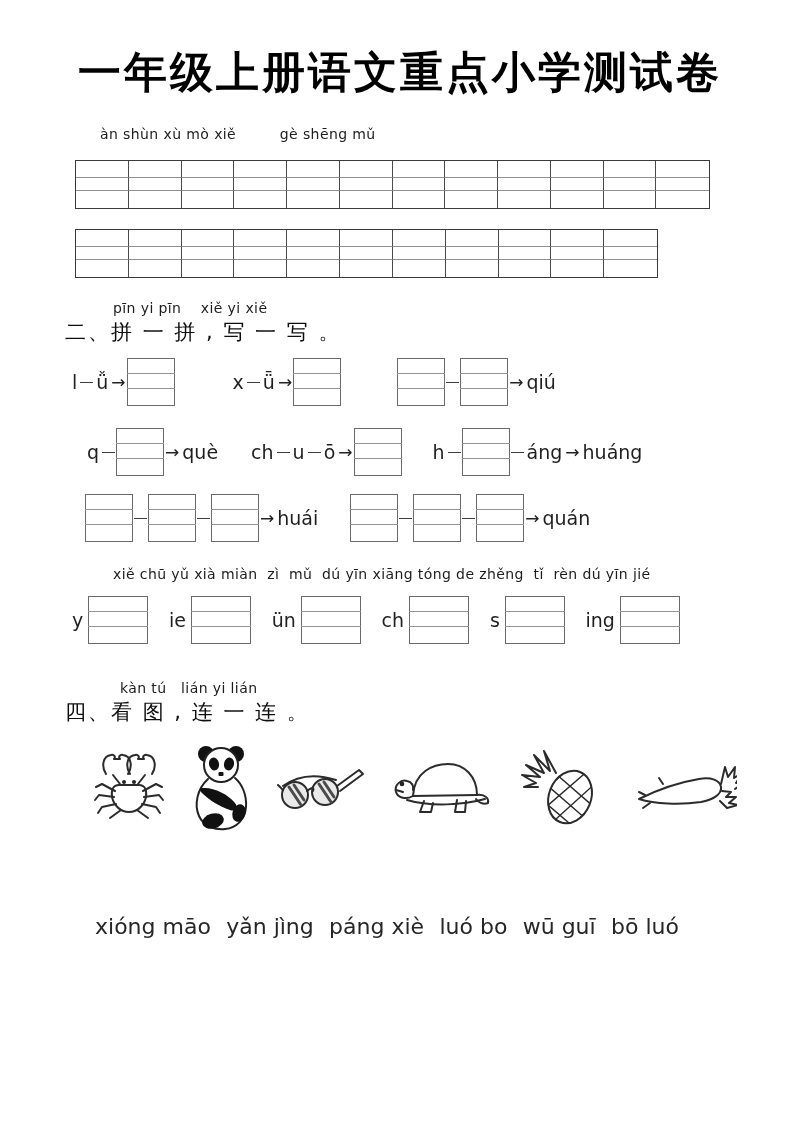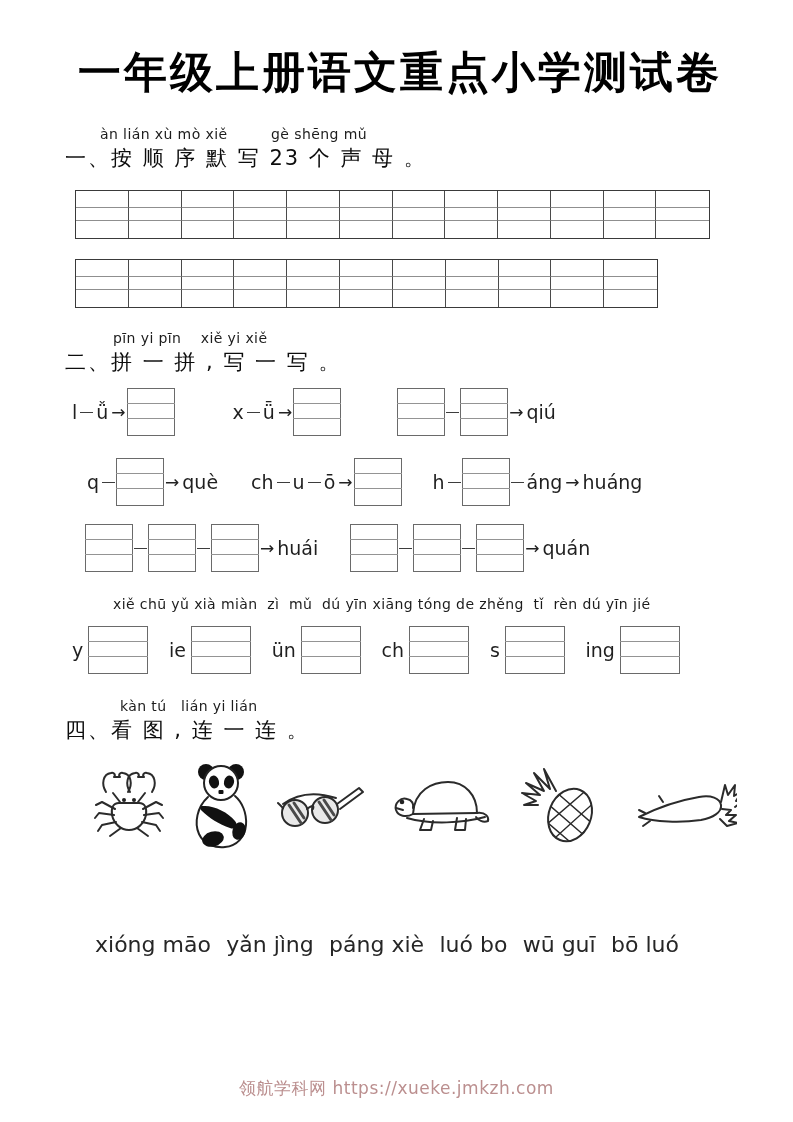--- a/index.html
+++ b/index.html
@@ -8,21 +8,21 @@
     padding:44px 58px 0 65px;background:#fff;position:relative;overflow:hidden;
     font-family:"DejaVu Sans","Liberation Sans",sans-serif;color:#111;
   }
   .title{font-family:"Liberation Sans",sans-serif;font-weight:900;font-size:43px;
     letter-spacing:3px;text-align:center;color:#000;white-space:nowrap;}
   .subtitle{font-family:"Liberation Serif",serif;font-weight:700;font-size:30px;
     letter-spacing:12px;text-align:center;color:#000;margin-top:14px;}
   .pinyin{font-size:14px;color:#1c1c1c;white-space:pre;letter-spacing:.4px;}
   .heading{font-size:21px;color:#0d0d0d;letter-spacing:2px;margin-top:2px;}
   .ind35{margin-left:35px}.ind30{margin-left:48px}.ind55{margin-left:55px}
-  .sec1{margin-top:24px}.sec2{margin-top:22px}.sec3{margin-top:24px}.sec4{margin-top:24px}
+  .sec1{margin-top:24px}.sec2{margin-top:22px}.sec3{margin-top:24px}.sec4{margin-top:36px}
 
   
   .writing-grid{display:grid;grid-template-rows:17px 13px 17px;border:1.5px solid #3a3a3a;background:#fff;}
   .g1{width:633px;margin:18px 0 0 10px;}
   .g2{width:581px;margin:20px 0 0 10px;}
   .wg-cell{border-right:1px solid #4a4a4a;border-bottom:1px solid #8f8f8f;}
   .wg-cell.lastcol{border-right:none}
   .wg-cell.lastrow{border-bottom:none}
 
   
@@ -53,22 +53,21 @@
     color:#bb8f8f;font-size:17px;letter-spacing:.5px;}
 </style>
 </head>
 <body>
 
 <div class="page">
 
   <div class="title">一年级上册语文重点小学测试卷</div>
 
   <div class="sec1">
-    <div class="pinyin ind35">àn lián xù mò xiě         gè shēng mǔ</div>
-    <div class="heading">一、按 顺 序 默 写 23 个 声 母 。</div>
+    <div class="pinyin ind35">àn shùn xù mò xiě         gè shēng mǔ</div>
     <div class="writing-grid g1" style="grid-template-columns: repeat(12, 1fr);">
         <div class="wg-cell"></div>
         <div class="wg-cell"></div>
         <div class="wg-cell"></div>
         <div class="wg-cell"></div>
         <div class="wg-cell"></div>
         <div class="wg-cell"></div>
         <div class="wg-cell"></div>
         <div class="wg-cell"></div>
         <div class="wg-cell"></div>
@@ -391,14 +390,13 @@
     <div class="word-row">
         <span class="word">xióng māo</span>
         <span class="word">yǎn jìng</span>
         <span class="word">páng xiè</span>
         <span class="word">luó bo</span>
         <span class="word">wū guī</span>
         <span class="word">bō luó</span>
       </div>
   </div>
 
-  <div class="footer">领航学科网 https://xueke.jmkzh.com</div>
 </div>
 
 </body></html>

